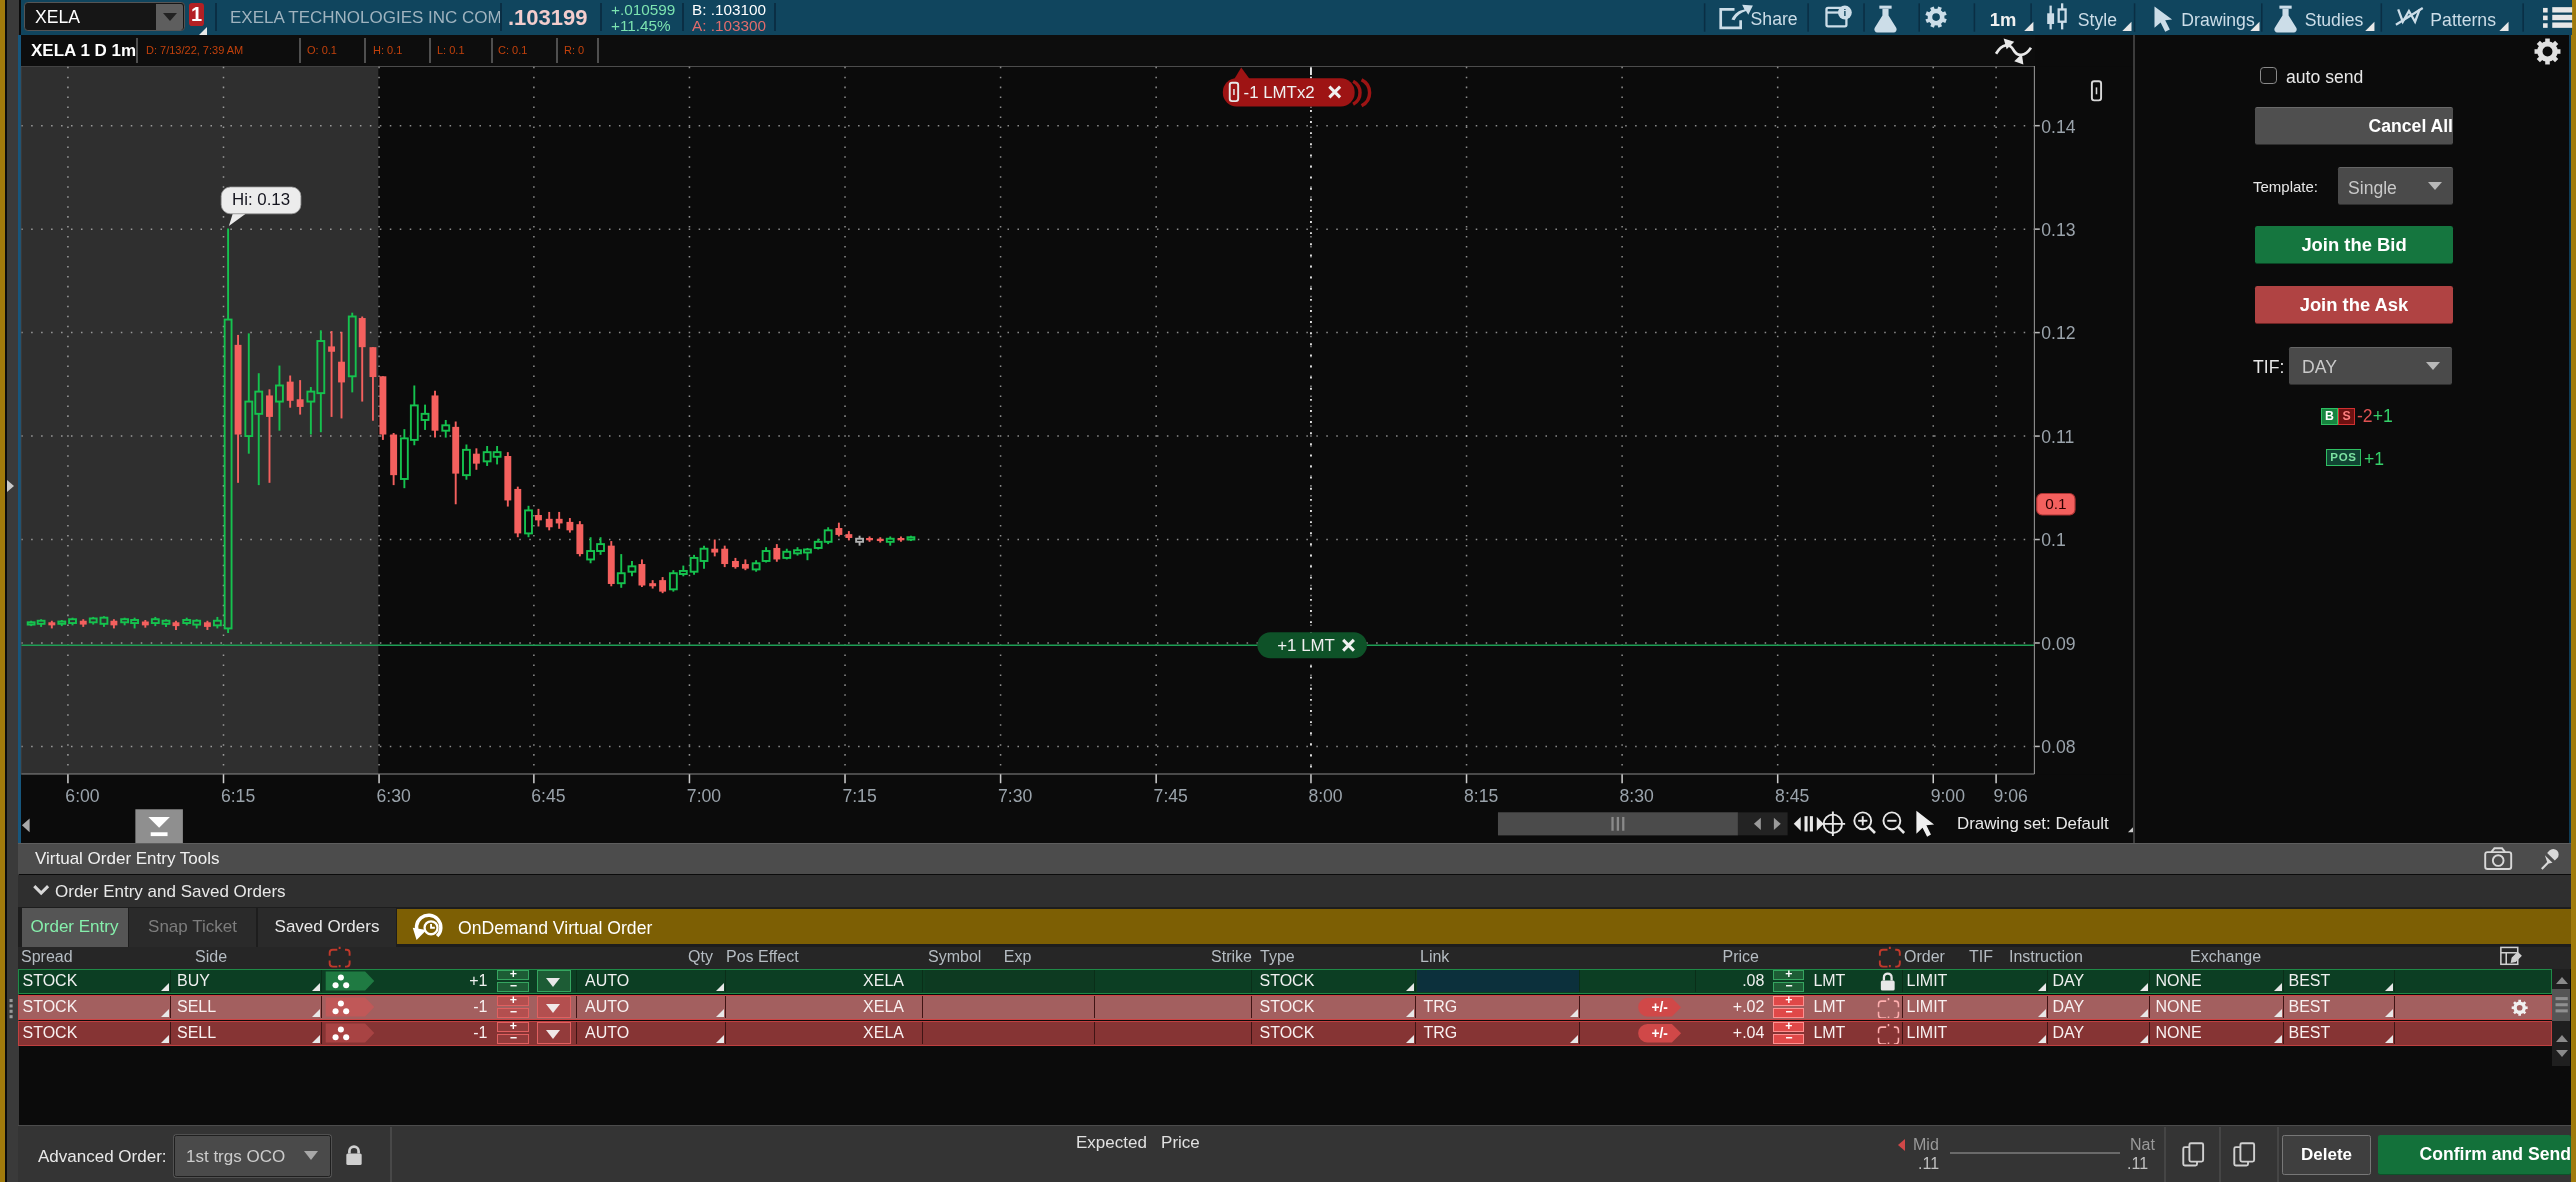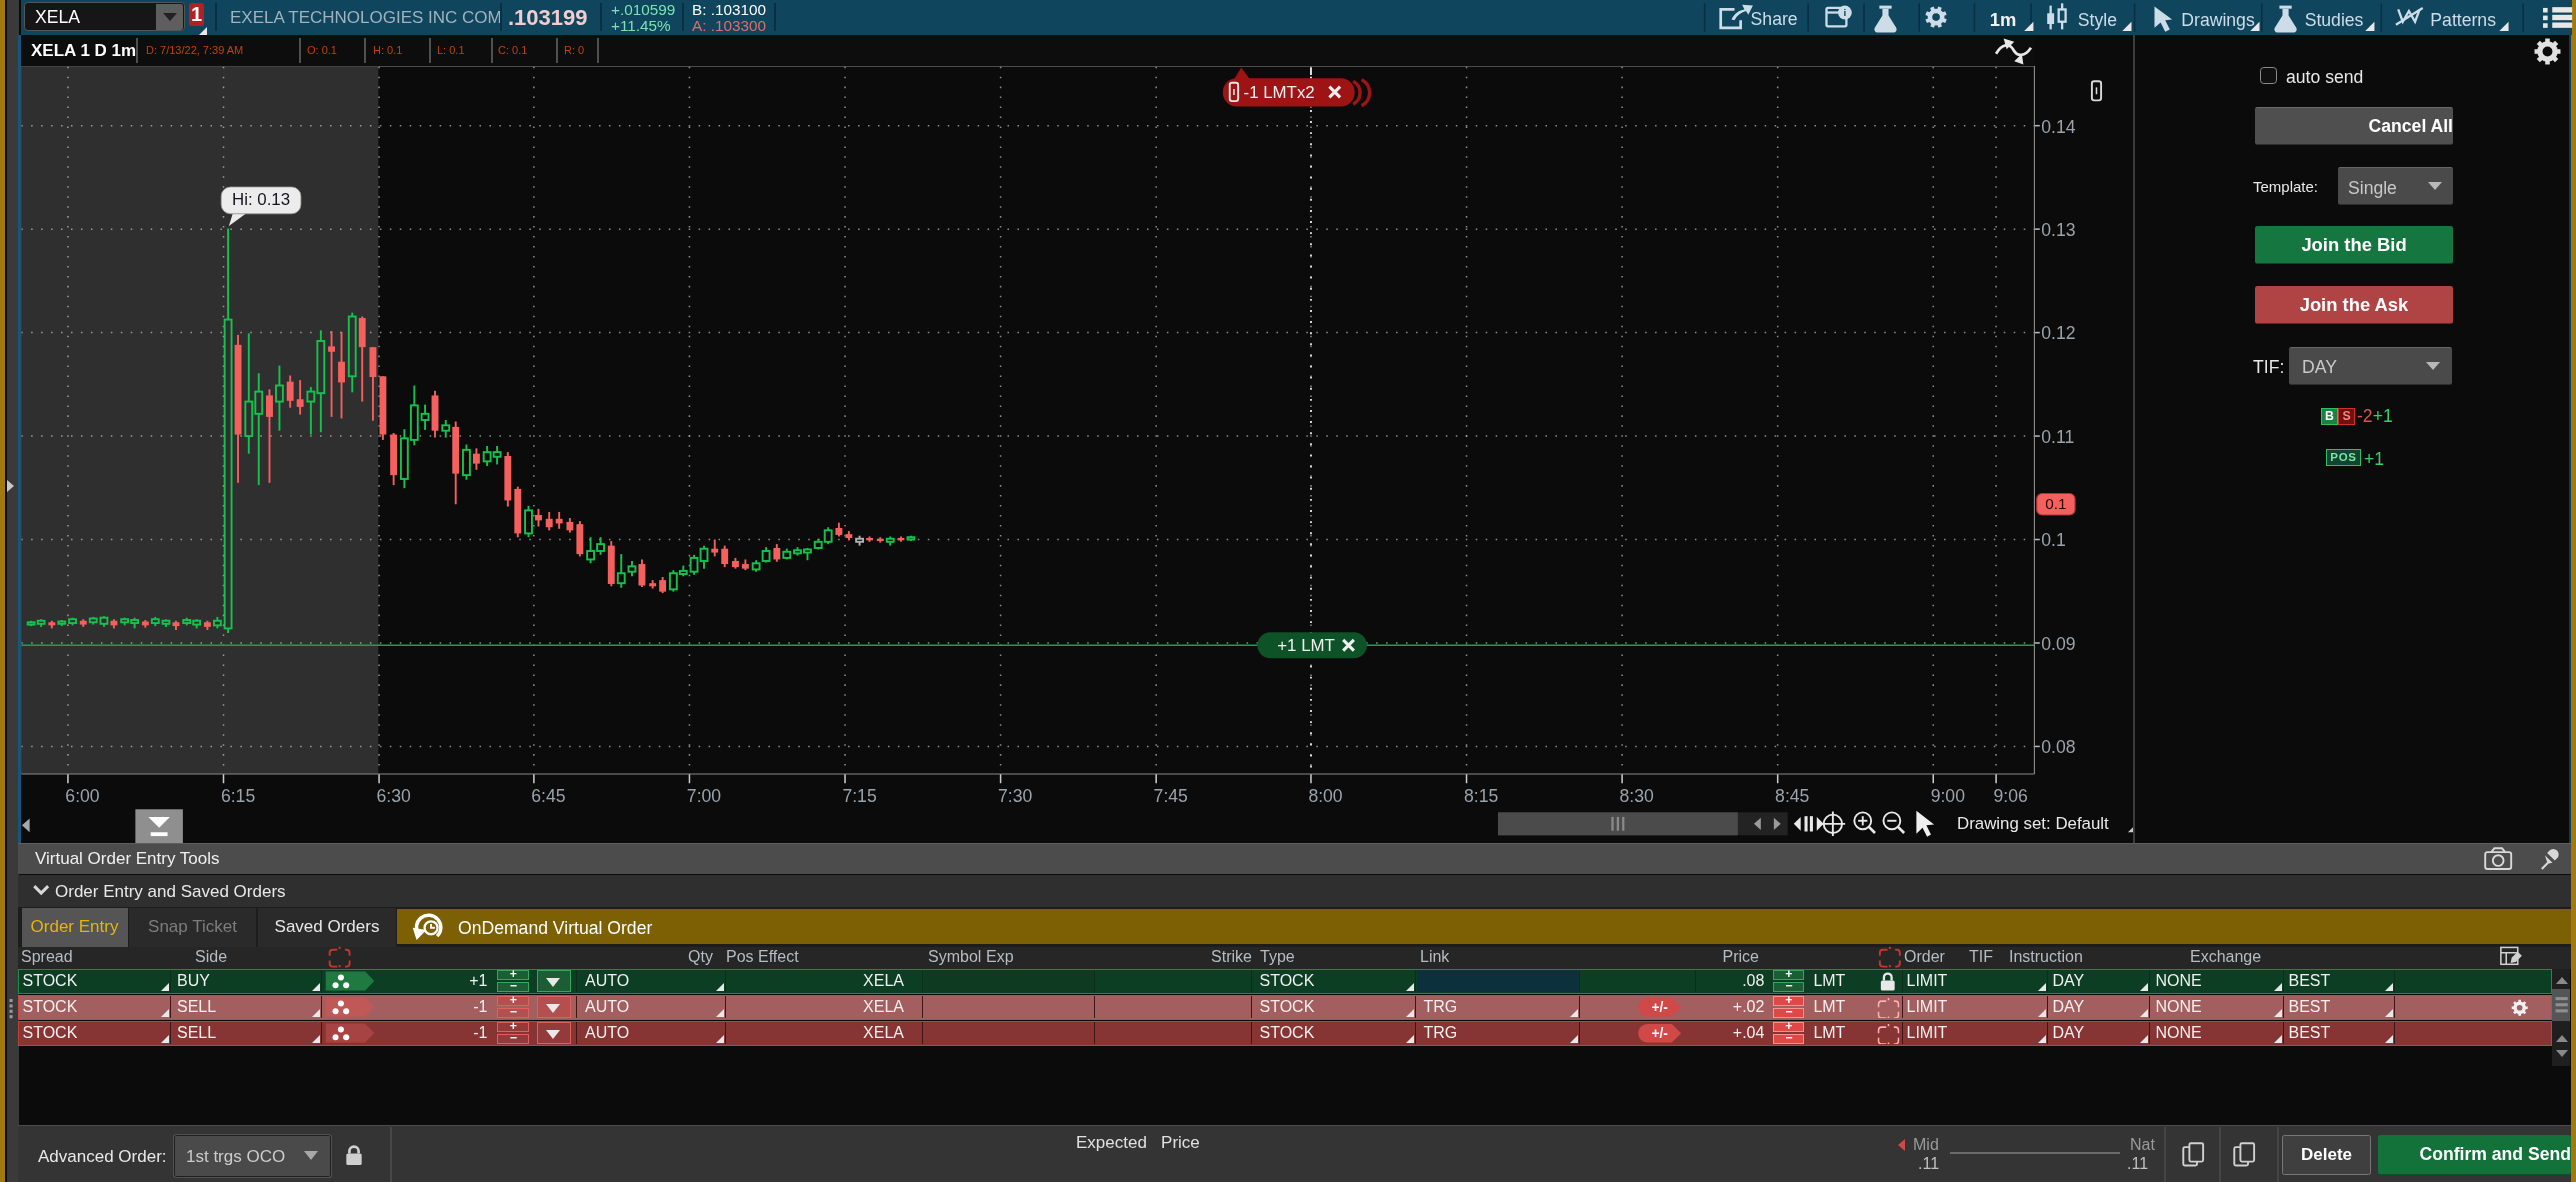--- a/index.html
+++ b/index.html
@@ -461,39 +461,39 @@
       <path d="M 88 6 a 7 7 0 0 1 10 10 l -3 3 l -10 -10 z"></path>
       <path d="M 82 12 l 10 10 l -5 1 l -8 8 l -2 -2 l 8 -8 z"></path>
     </g>
 </svg>
 <div class="ab" style="left:18.4px;top:875px;width:2553px;height:32px;background:#2f2f2f"></div>
 <svg class="ab" style="left:32px;top:883px" width="18.4" height="14" viewBox="0 0 24 18">
     <path d="M 3 4 L 12 13 L 21 4" stroke="#d8d8d8" stroke-width="4" fill="none"></path>
   </svg>
 <div class="ab" style="left:55px;top:882px;color:#e8e8e8;font-size:17px">Order Entry and Saved Orders</div>
 <div class="ab" style="left:18.4px;top:907px;width:2553px;height:40px;background:#1d1d1d"></div>
-<div class="ab" style="left:21.5px;top:908px;width:106px;height:39px;background:#555555;color:#eab308;font-size:17px;text-align:center;line-height:38px">Order Entry</div>
+<div class="ab" style="left:21.5px;top:908px;width:106px;height:39px;background:#555555;color:#86efac;font-size:17px;text-align:center;line-height:38px">Order Entry</div>
 <div class="ab" style="left:129px;top:908px;width:127px;height:39px;background:#2a2a2a;color:#7d7d7d;font-size:17px;text-align:center;line-height:38px">Snap Ticket</div>
 <div class="ab" style="left:258px;top:908px;width:138px;height:39px;background:#2a2a2a;color:#e8e8e8;font-size:17px;text-align:center;line-height:38px">Saved Orders</div>
 <div class="ab" style="left:397px;top:909px;width:2174px;height:35px;background:#7d5f04"></div>
 <svg class="ab" style="left:411px;top:911px" width="34" height="32" viewBox="0 0 44 42">
 <path d="M 10 31 a 16 16 0 1 1 24 2" stroke="#fff" stroke-width="4.5" fill="none"></path>
 <path d="M 2 22 L 20 25 L 7 38 Z" fill="#fff"></path>
 <circle cx="26" cy="22" r="8.5" fill="#7d5f04" stroke="#fff" stroke-width="3"></circle>
     <path d="M 26 17 v 5 h 5" stroke="#fff" stroke-width="2.5" fill="none"></path>
 </svg>
 <div class="ab" style="left:458px;top:918px;color:#fff;font-size:17.6px">OnDemand Virtual Order</div>
 <div class="ab" style="left:18.4px;top:947px;width:2553px;height:21.5px;background:#262626"></div>
 <div class="ab" style="left:0;top:945px;width:2251px;height:24px">
 <div class="thc" style="left:21px">Spread</div>
 <div class="thc" style="left:195px">Side</div>
 <div class="thc" style="left:560px;width:153px;text-align:right">Qty</div>
 <div class="thc" style="left:726px">Pos Effect</div>
 <div class="thc" style="left:928px">Symbol</div>
-<div class="thc" style="left:986px;width:153px;text-align:left">Exp</div>
+<div class="thc" style="left:941px;width:153px;text-align:center">Exp</div>
 <div class="thc" style="left:1099px;width:153px;text-align:right">Strike</div>
 <div class="thc" style="left:1260px">Type</div>
 <div class="thc" style="left:1420px">Link</div>
 <div class="thc" style="left:1606px;width:153px;text-align:right">Price</div>
 <div class="thc" style="left:1904px">Order</div>
 <div class="thc" style="left:1840px;width:153px;text-align:right">TIF</div>
 <div class="thc" style="left:2009px">Instruction</div>
 <div class="thc" style="left:2190px">Exchange</div>
 </div>
 <svg class="ab" style="left:0;top:945px" width="2576" height="24" viewBox="0 0 3360 31">

